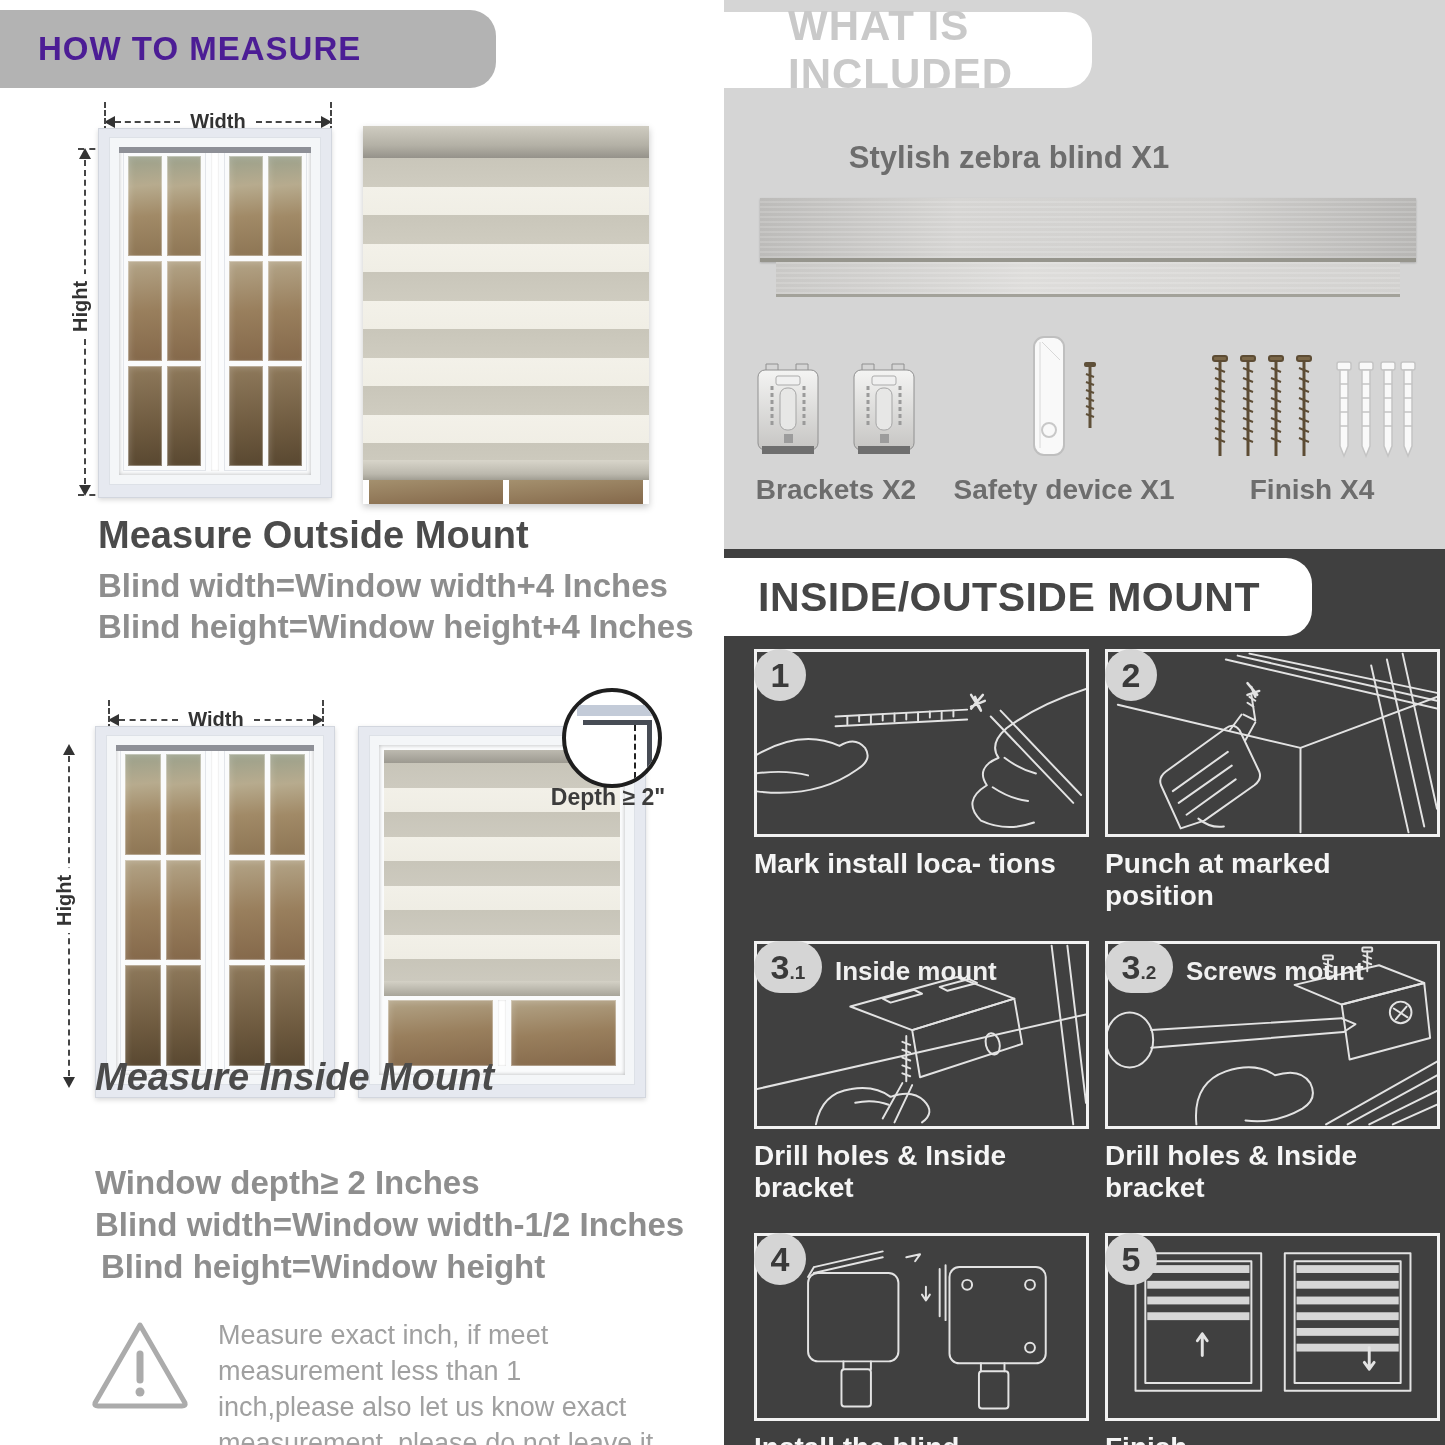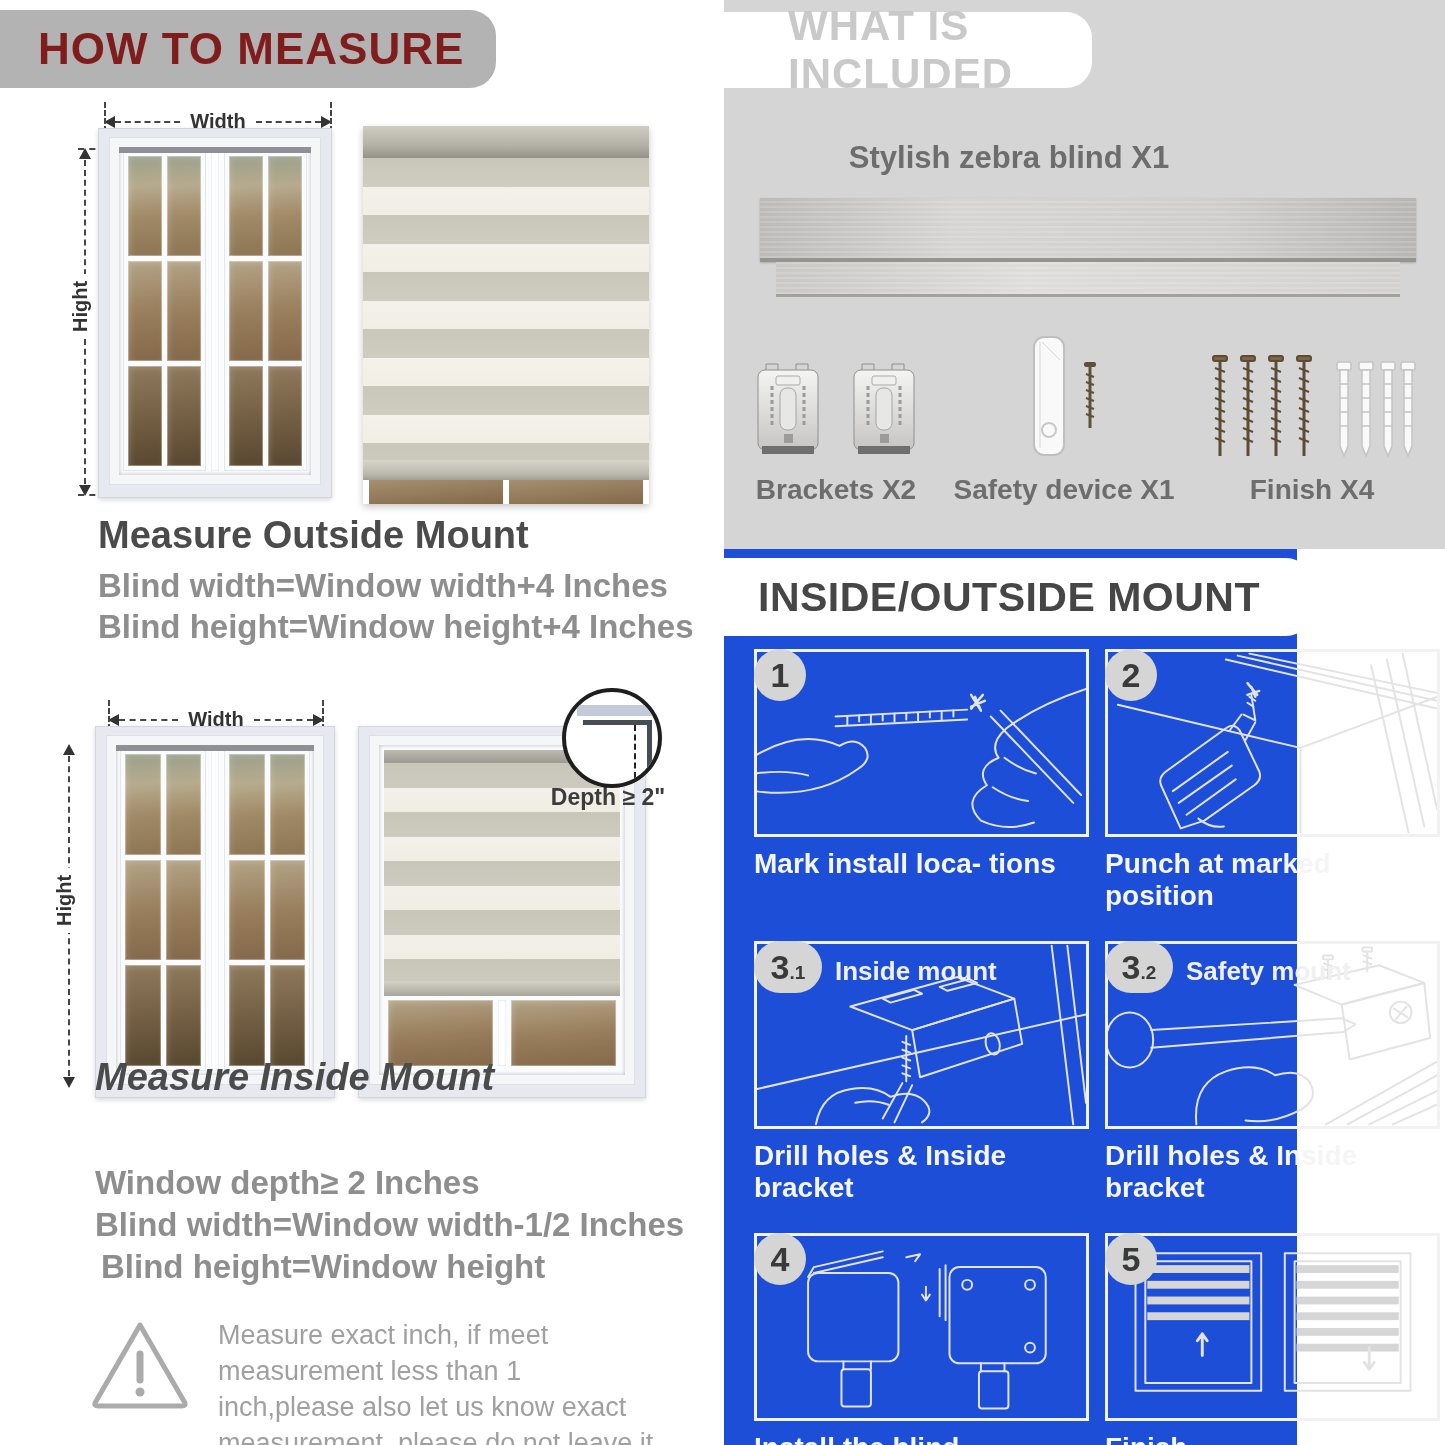--- a/index.html
+++ b/index.html
@@ -3,21 +3,21 @@
 <meta charset="utf-8">
 <style>
   html,body{margin:0;padding:0;background:#fff;}
   body{width:1445px;height:1445px;position:relative;overflow:hidden;
        font-family:"Liberation Sans",sans-serif;}
   .abs{position:absolute;}
 
   
   .htm-banner{position:absolute;left:0;top:10px;width:496px;height:78px;background:#b3b3b3;
     border-radius:0 26px 26px 0;display:flex;align-items:center;padding-left:38px;box-sizing:border-box;}
-  .htm-banner span{color:#7f1d1d;font-size:44px;font-weight:bold;letter-spacing:1px;}
+  .htm-banner span{color:#4c1d95;font-size:33px;font-weight:bold;letter-spacing:1px;}
 
   .sec-title{position:absolute;font-size:38px;font-weight:bold;color:#4b4b4b;}
   .sec-line{position:absolute;font-size:33px;font-weight:bold;color:#8e8e8e;}
 
   
   .win{position:absolute;background:#e6e9f0;border:1px solid #d2d6de;box-sizing:border-box;
     padding:9px 11px 13px 11px;box-shadow:0 2px 5px rgba(0,0,0,.15);}
   .win-frame{height:100%;background:#fbfcfd;border:9px solid #f4f6f8;outline:1px solid #dde1e7;
     box-sizing:border-box;display:flex;gap:5px;padding:4px;position:relative;
     box-shadow:inset 0 0 4px rgba(0,0,0,.28);}
@@ -90,21 +90,21 @@
   .headrail-lower{position:absolute;left:52px;top:262px;width:624px;height:32px;
     background:repeating-linear-gradient(0deg,rgba(255,255,255,.15) 0 2px,rgba(0,0,0,0) 2px 5px),
       linear-gradient(90deg,#c9c8c6,#dedddb 40%,#d2d1cf);
     border-bottom:3px solid #a3a29a;}
   .items-row{position:absolute;left:28px;top:328px;width:664px;display:flex;justify-content:space-between;}
   .pk-item{display:flex;flex-direction:column;align-items:center;}
   .pk-art{height:138px;display:flex;align-items:flex-end;justify-content:center;}
   .pk-label{margin-top:8px;font-size:28px;font-weight:bold;color:#6d6d6d;white-space:nowrap;}
 
   
-  .mount{position:absolute;left:724px;top:549px;width:573px;height:896px;background:#1d4ed8;}
+  .mount{position:absolute;left:724px;top:549px;width:721px;height:896px;background:#404040;}
   .iom-banner{position:absolute;left:0;top:9px;width:588px;height:78px;background:#fff;
     border-radius:0 26px 26px 0;display:flex;align-items:center;padding-left:34px;box-sizing:border-box;}
   .iom-banner span{color:#464646;font-size:41px;font-weight:bold;letter-spacing:.5px;}
   .steps-grid{position:absolute;left:30px;top:100px;width:686px;display:grid;
     grid-template-columns:335px 335px;column-gap:16px;row-gap:29px;}
   .frame{height:182px;border:3px solid #f2f2f2;position:relative;box-sizing:content-box;}
   .sketch{position:absolute;left:0;top:0;width:100%;height:100%;}
   .badge{position:absolute;top:-3px;left:-3px;width:52px;height:52px;border-radius:50%;
     background:#d5d5d5;color:#3a3a3a;display:flex;align-items:center;justify-content:center;
     font-size:34px;font-weight:bold;}
@@ -454,21 +454,21 @@
           <line x1="44" y1="86" x2="238" y2="74"></line>
           <line x1="44" y1="104" x2="240" y2="88"></line>
           <path d="M238,74 L252,80 L240,88"></path>
           <path d="M90,182 Q86,140 120,128 Q150,118 170,132 Q196,124 206,140 Q214,156 198,166 Q170,182 140,178"></path>
           <path d="M222,182 L335,118 M244,182 L335,132 M266,182 L335,148 M290,182 L335,162"></path>
         </svg>
         <div class="badge wide">
             <span>3</span>
             <span class="sub">.2</span>
           </div>
-        <div class="ptitle">Safety mount</div>
+        <div class="ptitle">Screws mount</div>
       </div>
       <div class="caption">Drill holes &amp;  Inside bracket</div>
     </div>
 
     <div class="step">
       <div class="frame">
         <svg class="sketch lineart" viewBox="0 0 335 182">
           <path d="M58,30 L128,14 M58,36 L128,20 M58,30 l-6,10"></path>
           <rect x="52" y="36" width="92" height="90" rx="10"></rect>
           <path d="M88,126 v8 M116,126 v8"></path>

